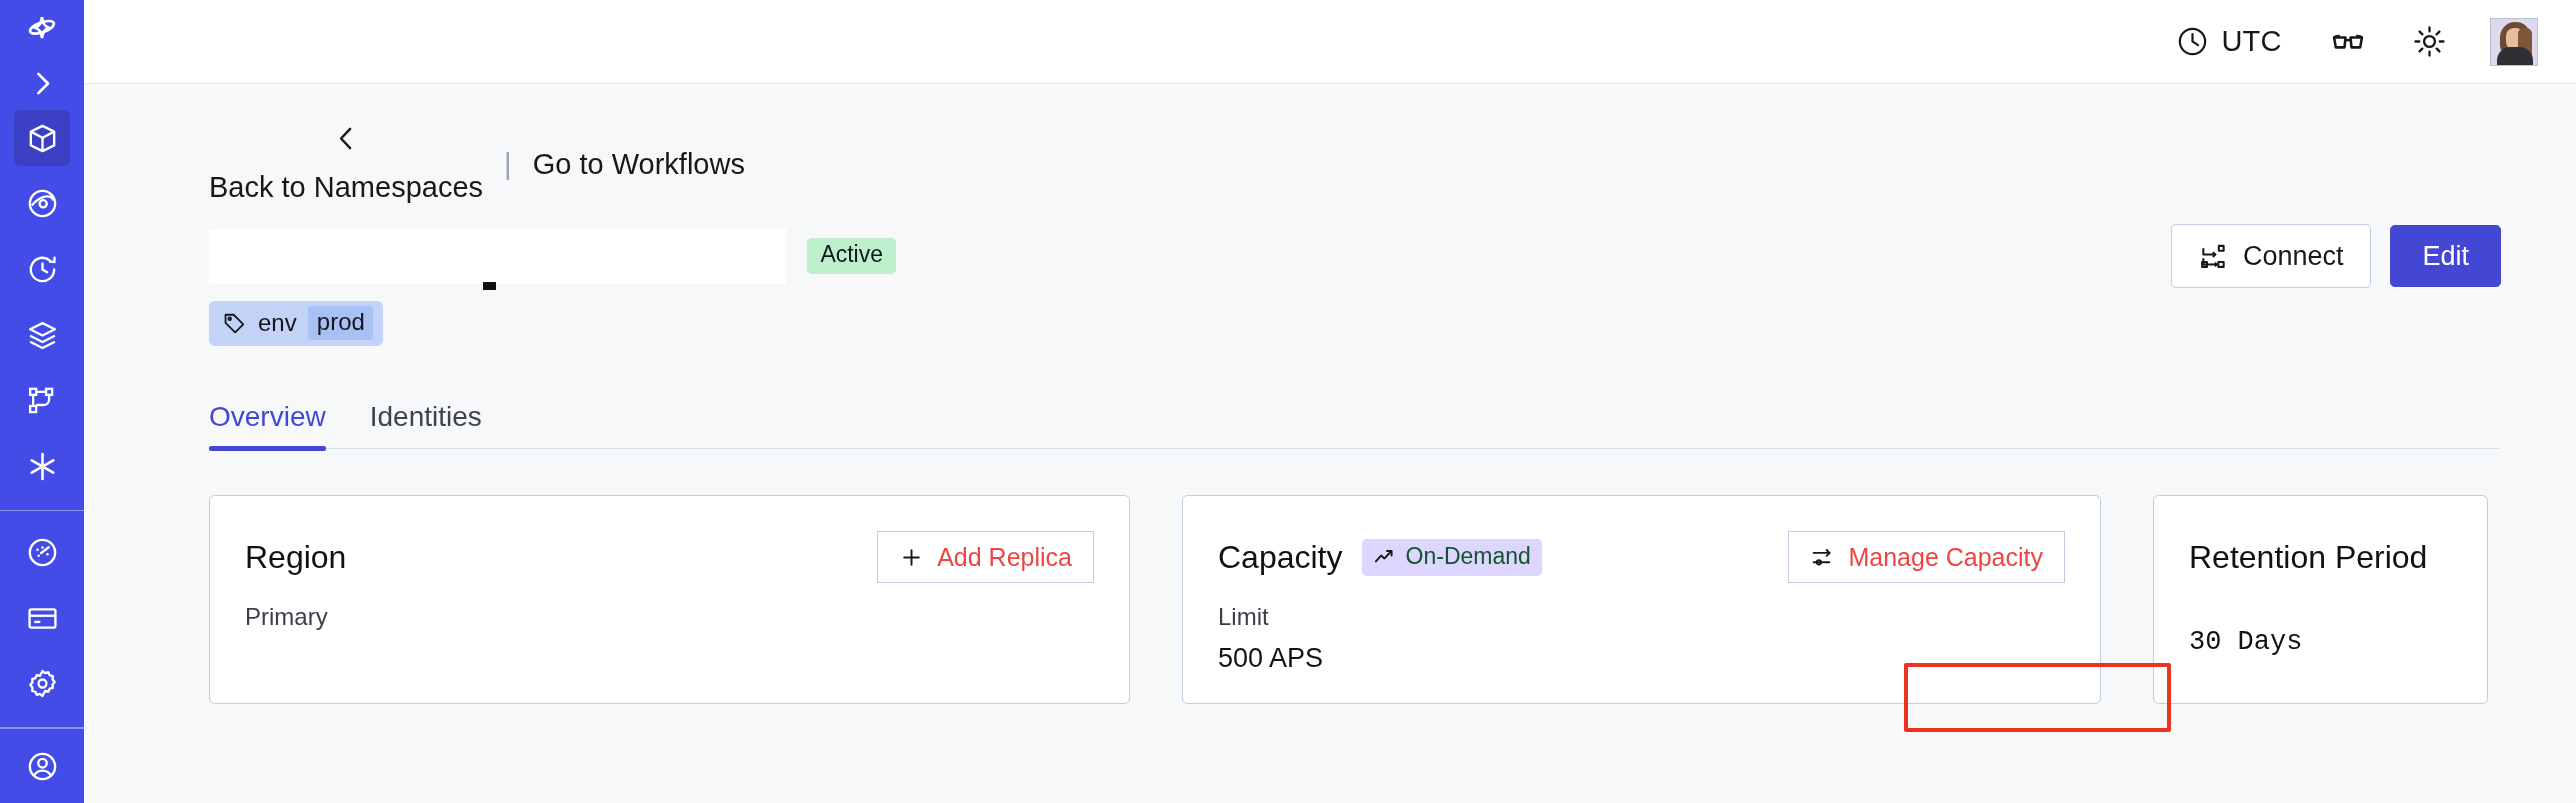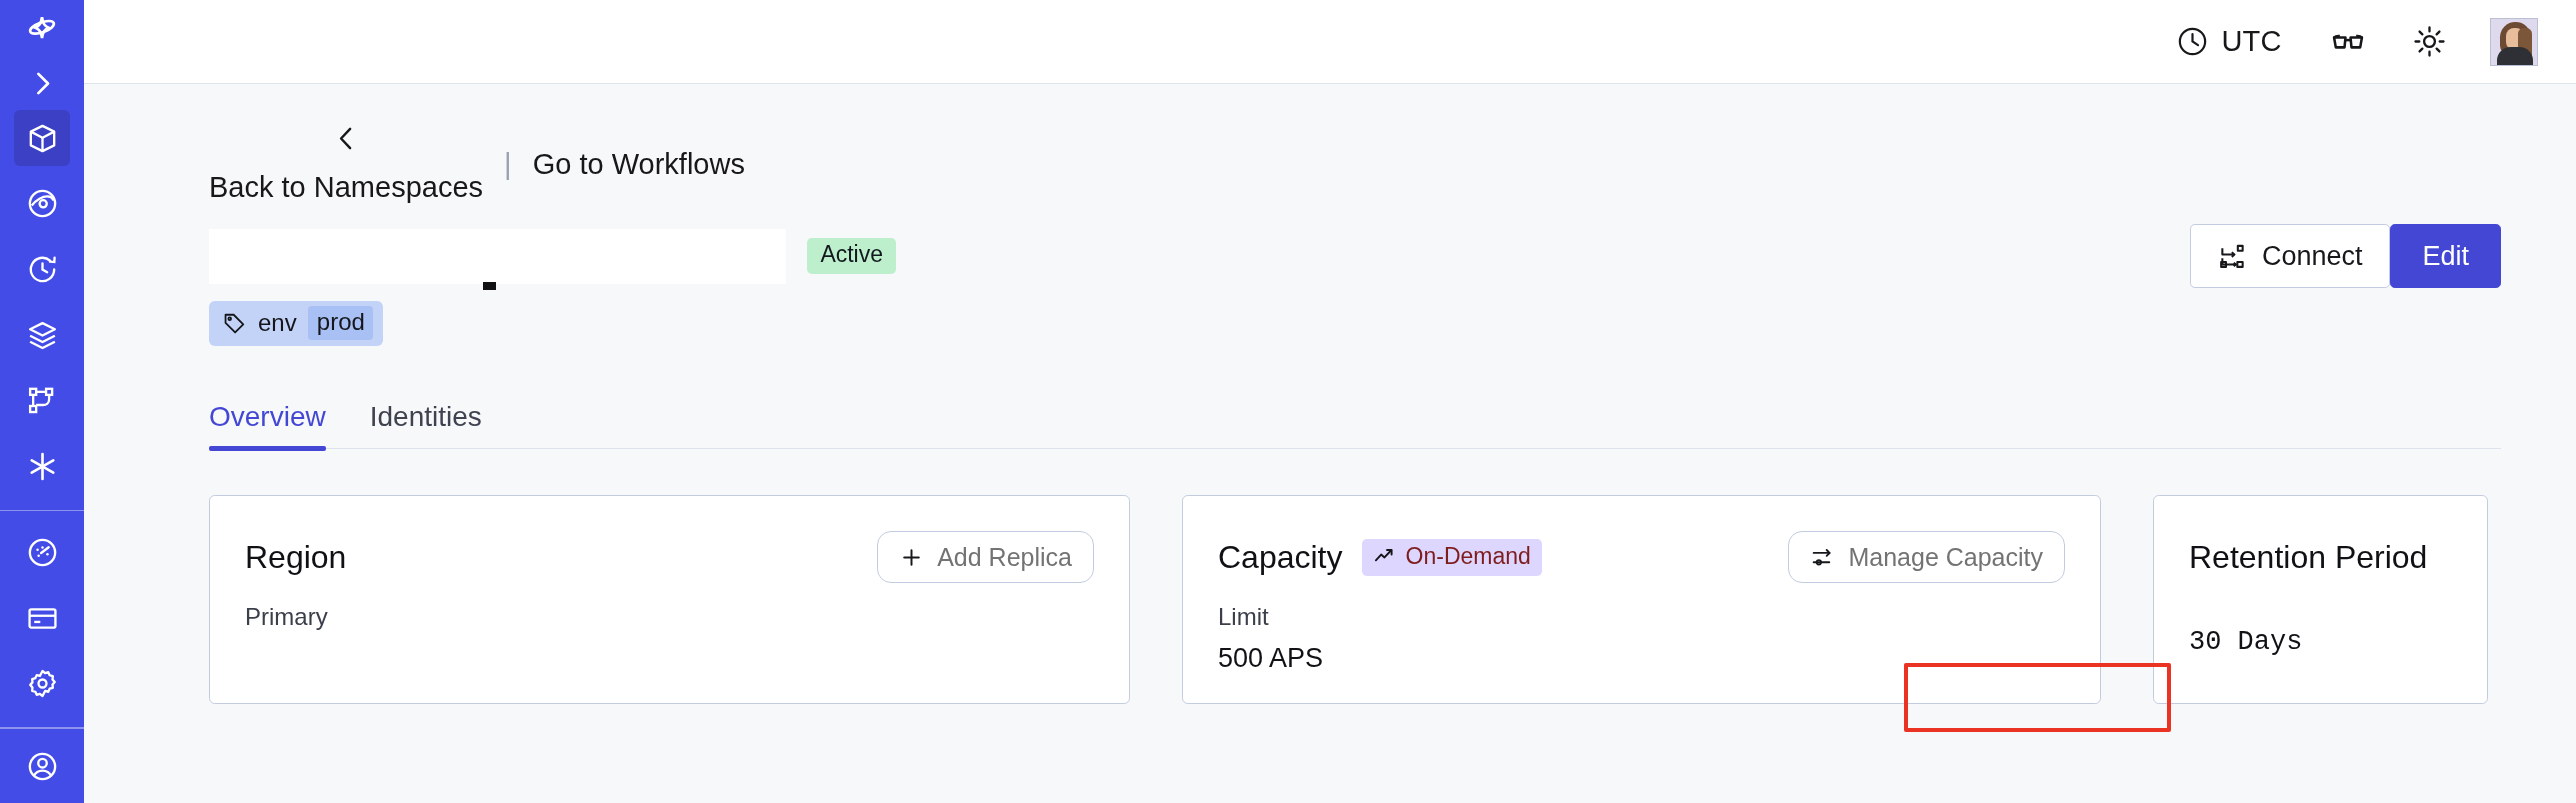--- a/index.html
+++ b/index.html
@@ -116,21 +116,21 @@
   .title-dot {
     position: absolute; left: 274px; top: 55px;
     width: 12.5px; height: 7.7px; background: #111114;
   }
   .badge-active {
     background: #bdefcd; color: #13181f;
     font-size: 23px; padding: 4.8px 13.4px 6.7px 13.4px; border-radius: 4.8px;
     line-height: 1.1;
   }
   .actions {
-    margin-left: auto; display: flex; 
+    margin-left: auto; display: flex; align-items: center; gap: 19px;
   }
   .btn {
     display: inline-flex; align-items: center; gap: 15.3px;
     font-size: 27px; line-height: 1;
     border: 1px solid #c2cbe0; background: #ffffff; color: #17181c;
     border-radius: 4.8px; padding: 16.3px 27px;
   }
   .btn-primary {
     background: #4347d4; border: 1px solid #4347d4; color: #ffffff;
     padding: 16.3px 31px;
@@ -172,30 +172,30 @@
     padding: 33px 35px 29px 35px; position: relative;
   }
   .card.region { width: 921px; }
   .card.capacity { width: 919px; }
   .card.retention { width: 335px; }
   .card-head {
     display: flex; align-items: center; gap: 19px; min-height: 56px;
   }
   .card-title { font-size: 32px; color: #101114; font-weight: normal; }
   .badge-ondemand {
-    display: inline-flex; gap: 9.6px;
-    background: #ddd6fe; color: #7f1d1d; border-radius: 4.8px;
+    display: inline-flex; align-items: center; gap: 9.6px;
+    background: #ddd6fe; color: #14532d; border-radius: 4.8px;
     padding: 4.8px 11.5px 6.7px 11.5px; font-size: 23px; line-height: 1.1;
   }
   .card-cta { margin-left: auto; }
   .btn-sm {
     display: inline-flex; align-items: center; gap: 13.4px;
     font-size: 25px; line-height: 1;
-    border: 1px solid #c2cbe0; background: #ffffff; color: #737373;
-    border-radius: 14px; padding: 12.5px 21px;
+    border: 1px solid #c2cbe0; background: #ffffff; color: #ef4444;
+    border-radius: 0; padding: 12.5px 21px;
   }
   .card-label { font-size: 24px; color: #3b3f4a; margin-top: 17.3px; }
   .card-value {
     font-size: 27px; color: #111216; margin-top: 12.5px;
     display: flex; align-items: center; gap: 13.4px;
   }
   .card-value.big { font-size: 27px; margin-top: 42px; font-family: Liberation Mono, monospace; }
   .aws-logo {
     width: 35px; height: 36px; border: 1px solid #cfd5e2; background:#fff;
     display:flex; flex-direction:column; align-items:center; justify-content:center;

